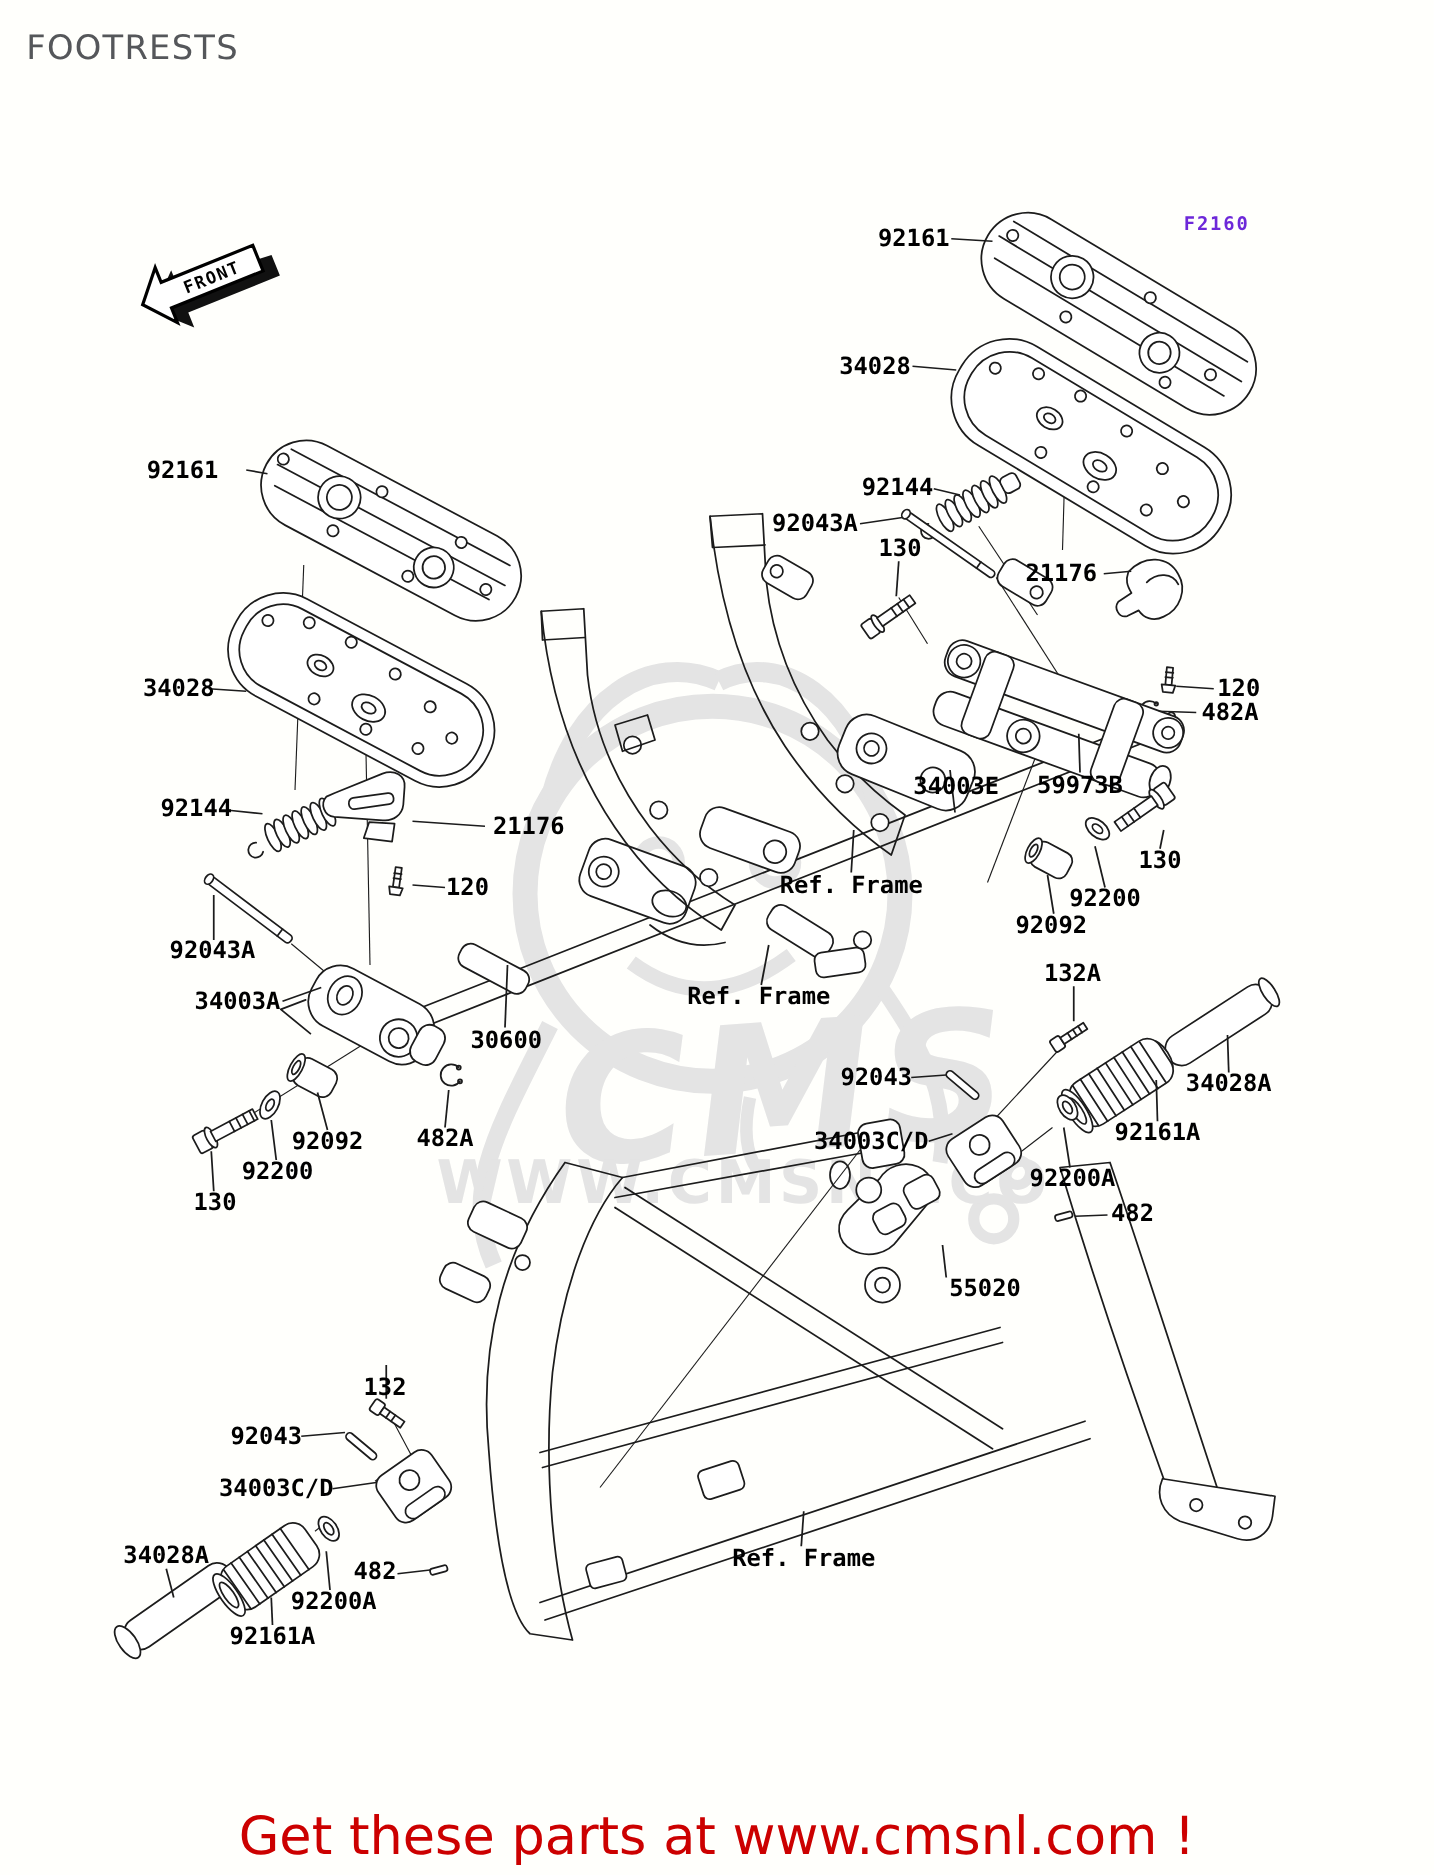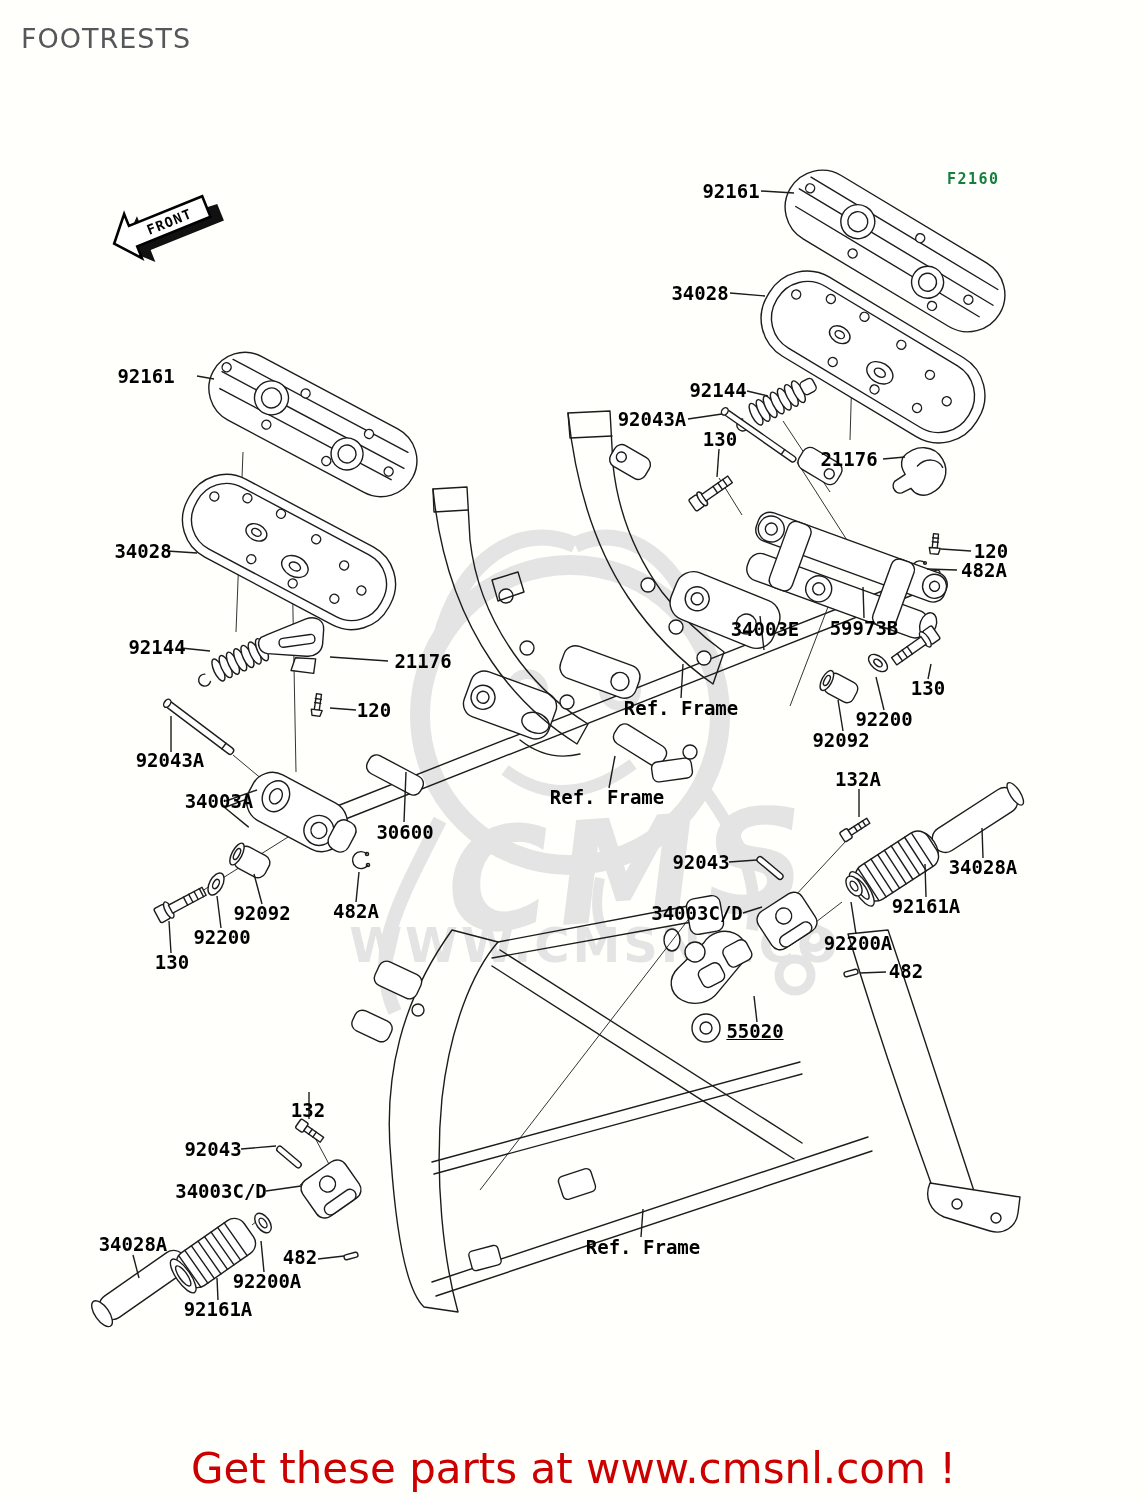--- a/index.html
+++ b/index.html
@@ -5,21 +5,21 @@
   :root{
     --line:#1c1c1c; --label:#000000; --title:#55575a;
     --wm:#e4e4e4; --footer:#cc0000; --bg:#fffffc;
   }
   html,body{margin:0;padding:0;background:#fff;}
   .stage{position:relative;width:1147px;height:1500px;background:var(--bg);overflow:hidden;
          font-family:"DejaVu Sans",sans-serif;}
   .page-title{position:absolute;left:21px;top:12px;font:normal 27px "DejaVu Sans",sans-serif;
               color:var(--title);letter-spacing:1px;margin-top:11px;}
   .fig-code{position:absolute;left:947px;top:170px;font:bold 15px "DejaVu Sans Mono",monospace;
-            color:#15803d;letter-spacing:1.5px;}
+            color:#6d28d9;letter-spacing:1.5px;}
   .footer-banner{position:absolute;left:0;top:1444px;width:100%;text-align:center;
                  font:normal 42px "DejaVu Sans",sans-serif;color:var(--footer);}
   .diagram-svg{position:absolute;left:0;top:0;}
   .plabel{position:absolute;font:bold 19px "DejaVu Sans Mono",monospace;color:var(--label);
           transform:translate(-50%,-50%);white-space:nowrap;letter-spacing:0px;}
   .ln{fill:none;stroke:var(--line);stroke-width:1.4;stroke-linecap:round;stroke-linejoin:round;}
   .wt{fill:#ffffff;stroke:var(--line);stroke-width:1.4;stroke-linecap:round;stroke-linejoin:round;}
   .thin{fill:none;stroke:var(--line);stroke-width:0.9;}
   .leader{stroke:var(--line);stroke-width:1.4;}
   .wm{stroke:var(--wm);fill:none;}
@@ -504,21 +504,21 @@
       </g>
   </svg>
 
   <div id="labels-layer" style="position:absolute;inset:0;">
       <div class="plabel" style="left: 146px; top: 376px;">92161</div>
       <div class="plabel" style="left: 143px; top: 551px;">34028</div>
       <div class="plabel" style="left: 157px; top: 647px;">92144</div>
       <div class="plabel" style="left: 423px; top: 661px;">21176</div>
       <div class="plabel" style="left: 374px; top: 710px;">120</div>
       <div class="plabel" style="left: 170px; top: 760px;">92043A</div>
-      <div class="plabel" style="left: 190px; top: 801px; margin-left: 29px;">34003A</div>
+      <div class="plabel" style="left: 190px; top: 801px;">34003A</div>
       <div class="plabel" style="left: 405px; top: 832px;">30600</div>
       <div class="plabel" style="left: 262px; top: 913px;">92092</div>
       <div class="plabel" style="left: 356px; top: 911px;">482A</div>
       <div class="plabel" style="left: 222px; top: 937px;">92200</div>
       <div class="plabel" style="left: 172px; top: 962px;">130</div>
       <div class="plabel" style="left: 731px; top: 191px;">92161</div>
       <div class="plabel" style="left: 700px; top: 293px;">34028</div>
       <div class="plabel" style="left: 718px; top: 390px;">92144</div>
       <div class="plabel" style="left: 652px; top: 419px;">92043A</div>
       <div class="plabel" style="left: 720px; top: 439px;">130</div>
@@ -532,21 +532,21 @@
       <div class="plabel" style="left: 884px; top: 719px;">92200</div>
       <div class="plabel" style="left: 841px; top: 740px;">92092</div>
       <div class="plabel" style="left: 607px; top: 797px;">Ref. Frame</div>
       <div class="plabel" style="left: 858px; top: 779px;">132A</div>
       <div class="plabel" style="left: 701px; top: 862px;">92043</div>
       <div class="plabel" style="left: 697px; top: 913px;">34003C/D</div>
       <div class="plabel" style="left: 983px; top: 867px;">34028A</div>
       <div class="plabel" style="left: 926px; top: 906px;">92161A</div>
       <div class="plabel" style="left: 858px; top: 943px;">92200A</div>
       <div class="plabel" style="left: 906px; top: 971px;">482</div>
-      <div class="plabel" style="left: 755px; top: 1031px; text-decoration: underline;">55020</div>
+      <div class="plabel" style="left: 788px; top: 1031px;">55020</div>
       <div class="plabel" style="left: 643px; top: 1247px;">Ref. Frame</div>
       <div class="plabel" style="left: 308px; top: 1110px;">132</div>
       <div class="plabel" style="left: 213px; top: 1149px;">92043</div>
       <div class="plabel" style="left: 221px; top: 1191px;">34003C/D</div>
       <div class="plabel" style="left: 133px; top: 1244px;">34028A</div>
       <div class="plabel" style="left: 300px; top: 1257px;">482</div>
       <div class="plabel" style="left: 267px; top: 1281px;">92200A</div>
       <div class="plabel" style="left: 218px; top: 1309px;">92161A</div>
     </div>
 

